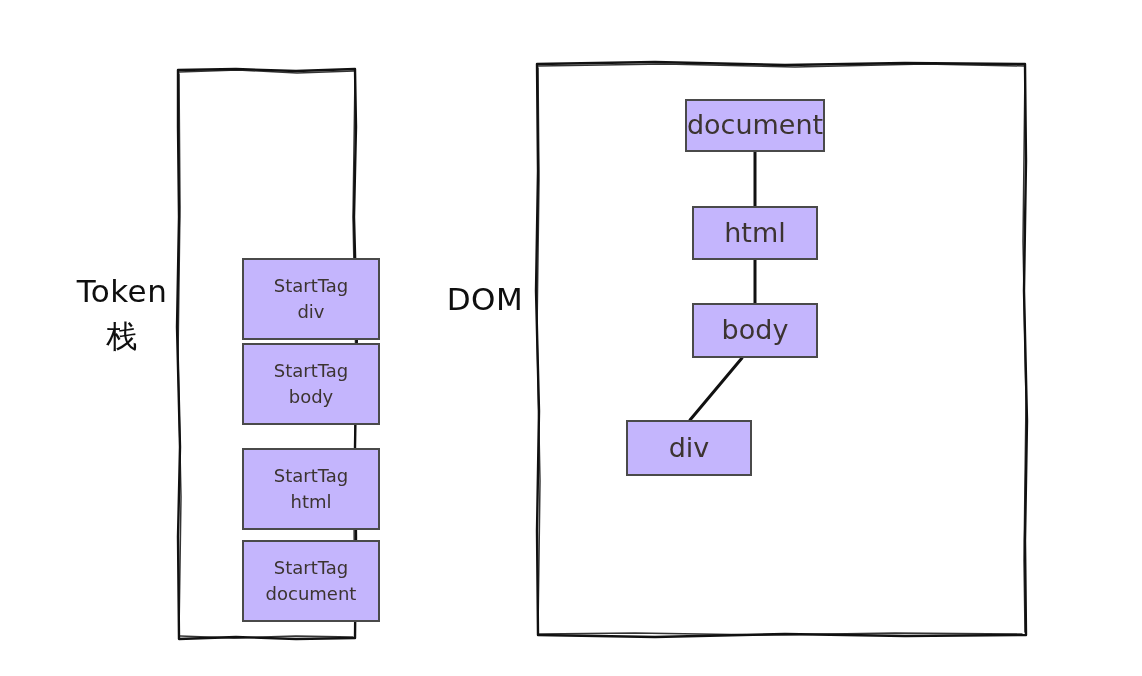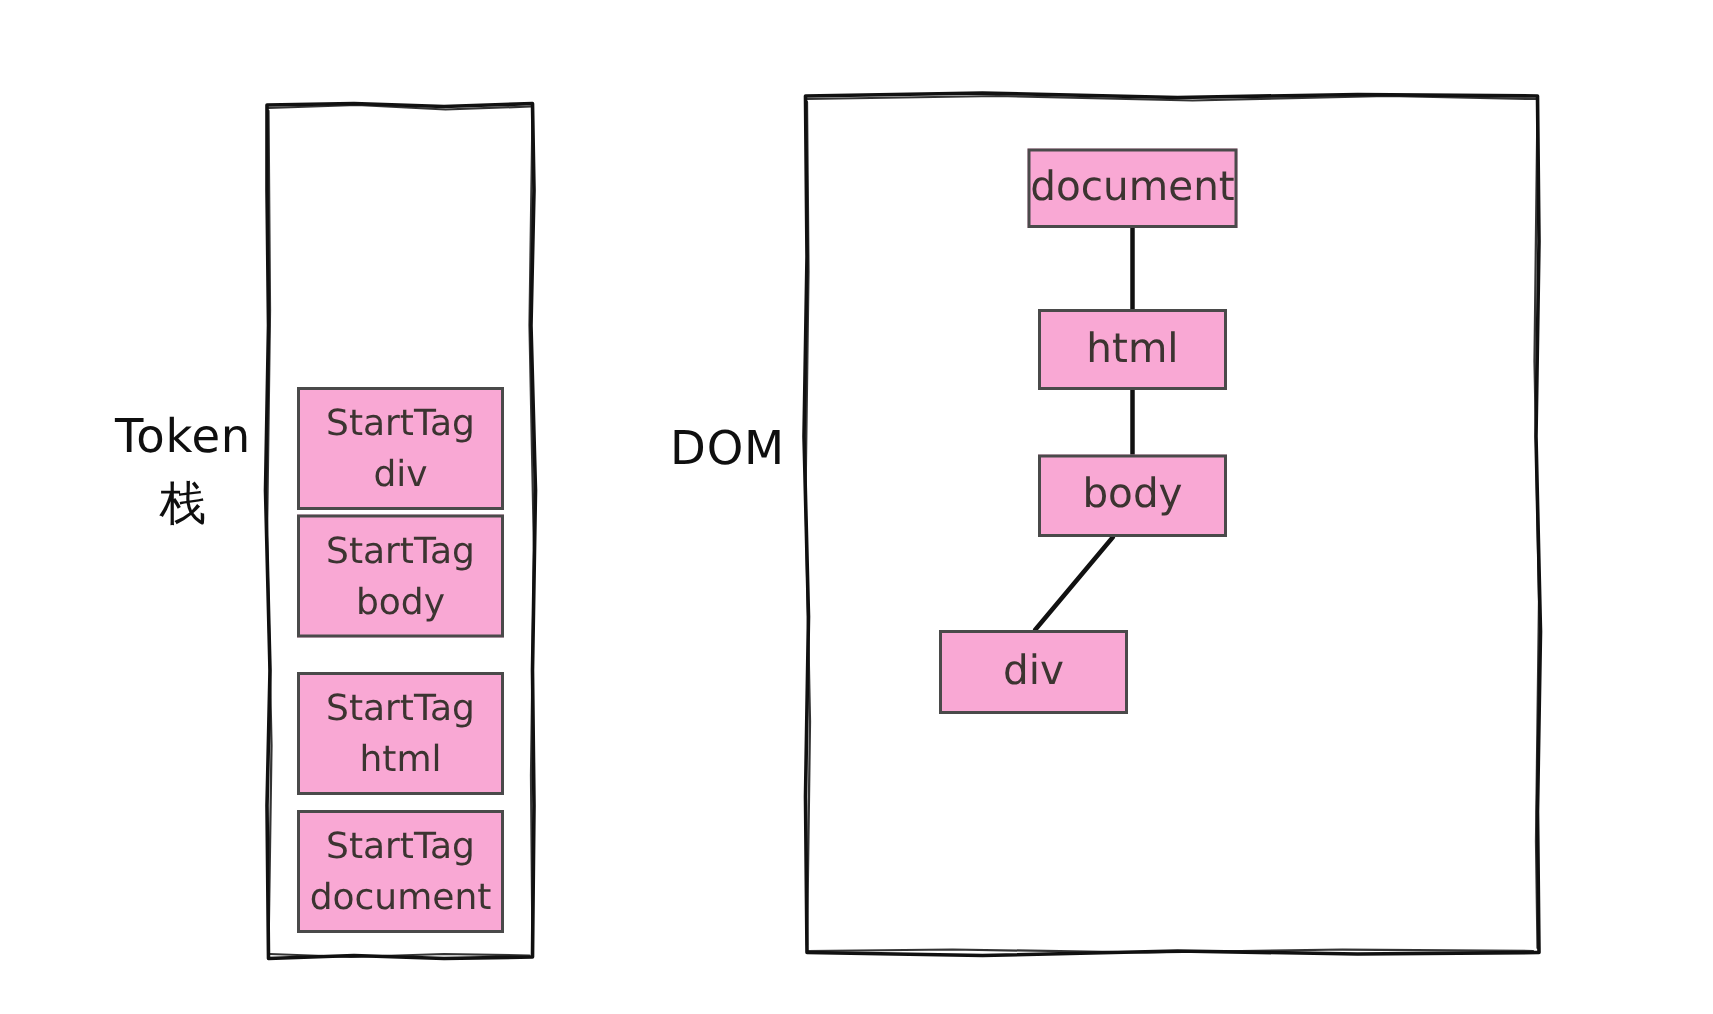--- a/index.html
+++ b/index.html
@@ -55,37 +55,38 @@
   #dom-label {
     left: 420px;
     top: 277px;
     width: 130px;
     text-align: center;
   }
 
   
   .node-box {
     position: absolute;
-    background: #f9a8d4;
+    background: #c4b5fd;
     border: 2px solid #4a4a4a;
     box-sizing: border-box;
     display: flex;
     flex-direction: column;
     align-items: center;
     justify-content: center;
     color: #3c3431;
     font-family: "DejaVu Sans", sans-serif;
     font-size: 27px;
     line-height: 1.42;
     text-align: center;
     white-space: pre-line;
     user-select: none;
   }
   .stack-box {
-    font-size: 24px;
+    font-size: 18px;
+    margin-left: 44px;
   }
   .tree-box {
     font-size: 27px;
   }
 
   
   #tree-edges {
     position: absolute;
     left: 0; top: 0;
     width: 1142px;

